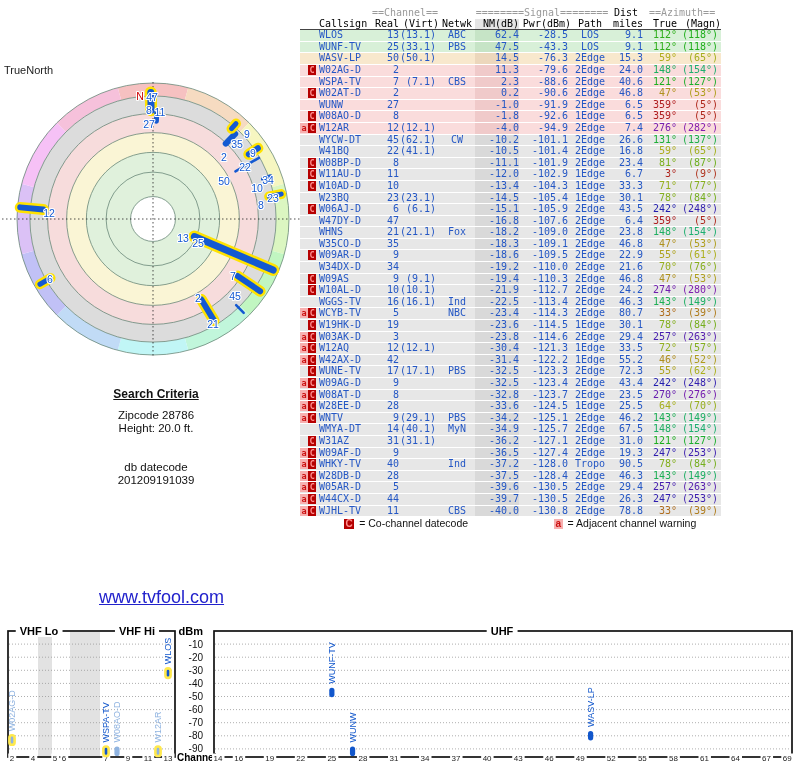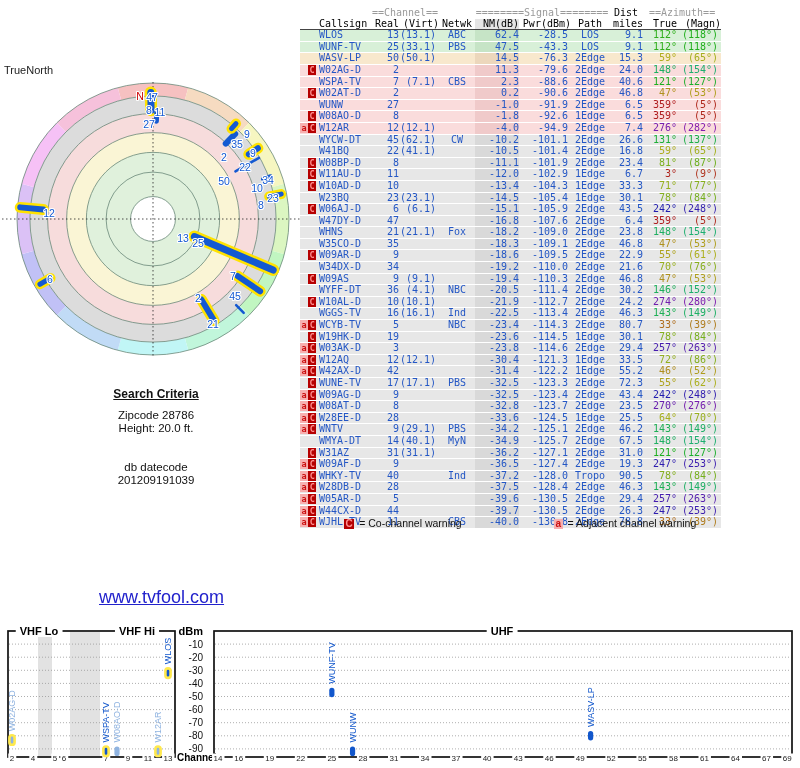--- a/index.html
+++ b/index.html
@@ -448,33 +448,20 @@
             <td class="virt">(9.1)</td>
             <td class="net"></td>
             <td class="nm">-19.4</td>
             <td class="pwr">-110.3</td>
             <td class="path">2Edge</td>
             <td class="mi">46.8</td>
             <td class="t" style="color: rgb(175, 144, 29);">47°</td>
             <td class="m" style="color: rgb(175, 158, 29);">(53°)</td>
           </tr>
           <tr class="band-gray">
-            <td class="mark"></td>
-            <td class="cs">WYFF-DT</td>
-            <td class="real">36</td>
-            <td class="virt">(4.1)</td>
-            <td class="net">NBC</td>
-            <td class="nm">-20.5</td>
-            <td class="pwr">-111.4</td>
-            <td class="path">2Edge</td>
-            <td class="mi">30.2</td>
-            <td class="t" style="color: rgb(29, 175, 92);">146°</td>
-            <td class="m" style="color: rgb(29, 175, 107);">(152°)</td>
-          </tr>
-          <tr class="band-gray">
             <td class="mark"><span class="wc">C</span></td>
             <td class="cs">W10AL-D</td>
             <td class="real">10</td>
             <td class="virt">(10.1)</td>
             <td class="net"></td>
             <td class="nm">-21.9</td>
             <td class="pwr">-112.7</td>
             <td class="path">2Edge</td>
             <td class="mi">24.2</td>
             <td class="t" style="color: rgb(112, 29, 175);">274°</td>
@@ -536,21 +523,21 @@
             <td class="mark"><span class="wa">a</span><span class="wc">C</span></td>
             <td class="cs">W12AQ</td>
             <td class="real">12</td>
             <td class="virt">(12.1)</td>
             <td class="net"></td>
             <td class="nm">-30.4</td>
             <td class="pwr">-121.3</td>
             <td class="path">1Edge</td>
             <td class="mi">33.5</td>
             <td class="t" style="color: rgb(146, 175, 29);">72°</td>
-            <td class="m" style="color: rgb(131, 175, 29);">(86°)</td>
+            <td class="m" style="color: rgb(131, 175, 29);">(57°)</td>
           </tr>
           <tr class="band-gray">
             <td class="mark"><span class="wa">a</span><span class="wc">C</span></td>
             <td class="cs">W42AX-D</td>
             <td class="real">42</td>
             <td class="virt"></td>
             <td class="net"></td>
             <td class="nm">-31.4</td>
             <td class="pwr">-122.2</td>
             <td class="path">1Edge</td>
@@ -723,21 +710,21 @@
             <td class="nm">-40.0</td>
             <td class="pwr">-130.8</td>
             <td class="path">2Edge</td>
             <td class="mi">78.8</td>
             <td class="t" style="color: rgb(175, 109, 29);">33°</td>
             <td class="m" style="color: rgb(175, 124, 29);">(39°)</td>
           </tr>
         </tbody>
     </table>
     <div class="legend-item" id="legend-co">
-      <span class="wc">C</span><span>= Co-channel warning</span>
+      <span class="wc">C</span><span>= Co-channel datecode</span>
     </div>
     <div class="legend-item" id="legend-adj">
       <span class="wa">a</span><span>= Adjacent channel warning</span>
     </div>
   </div>
 
   <svg id="bottom-chart" width="800" height="146" viewBox="0 0 800 146">
       <rect x="38" y="10" width="14" height="124" fill="#e2e2e2"></rect>
       <rect x="70" y="10" width="30" height="124" fill="#e2e2e2"></rect>
       <line x1="9" y1="22.1" x2="174" y2="22.1" stroke="#999" stroke-width="0.8" stroke-dasharray="1,2"></line>

